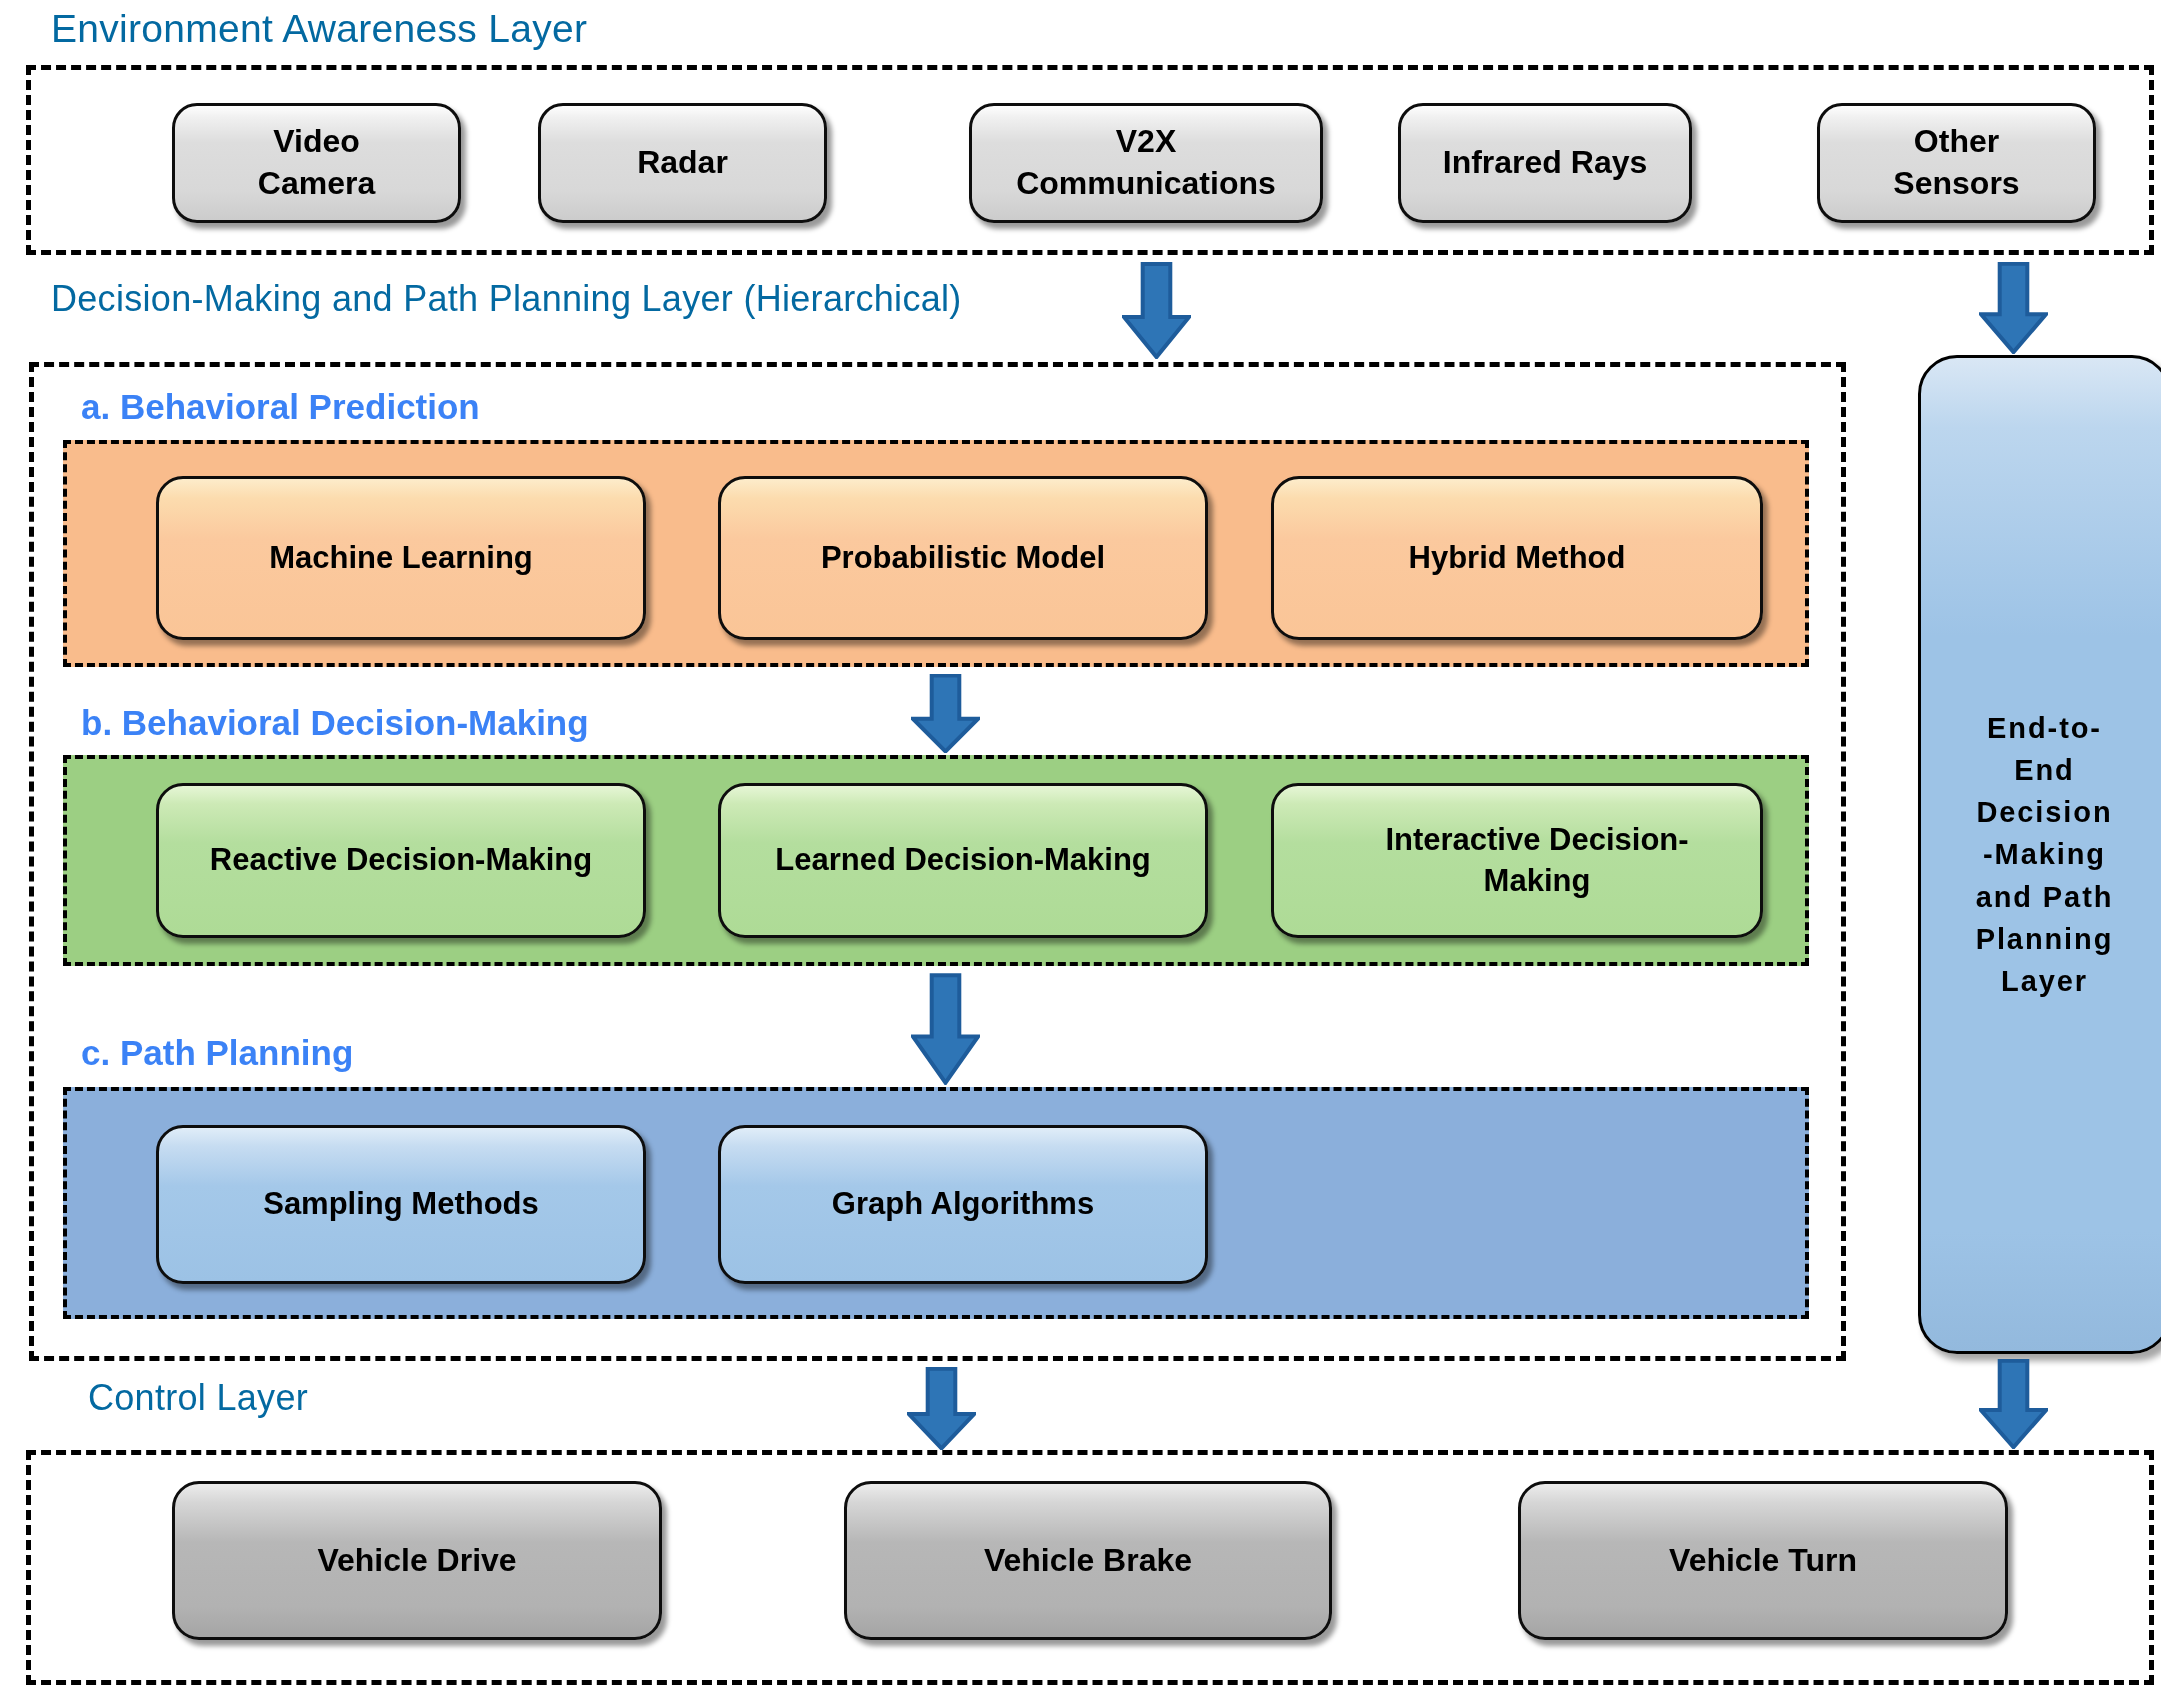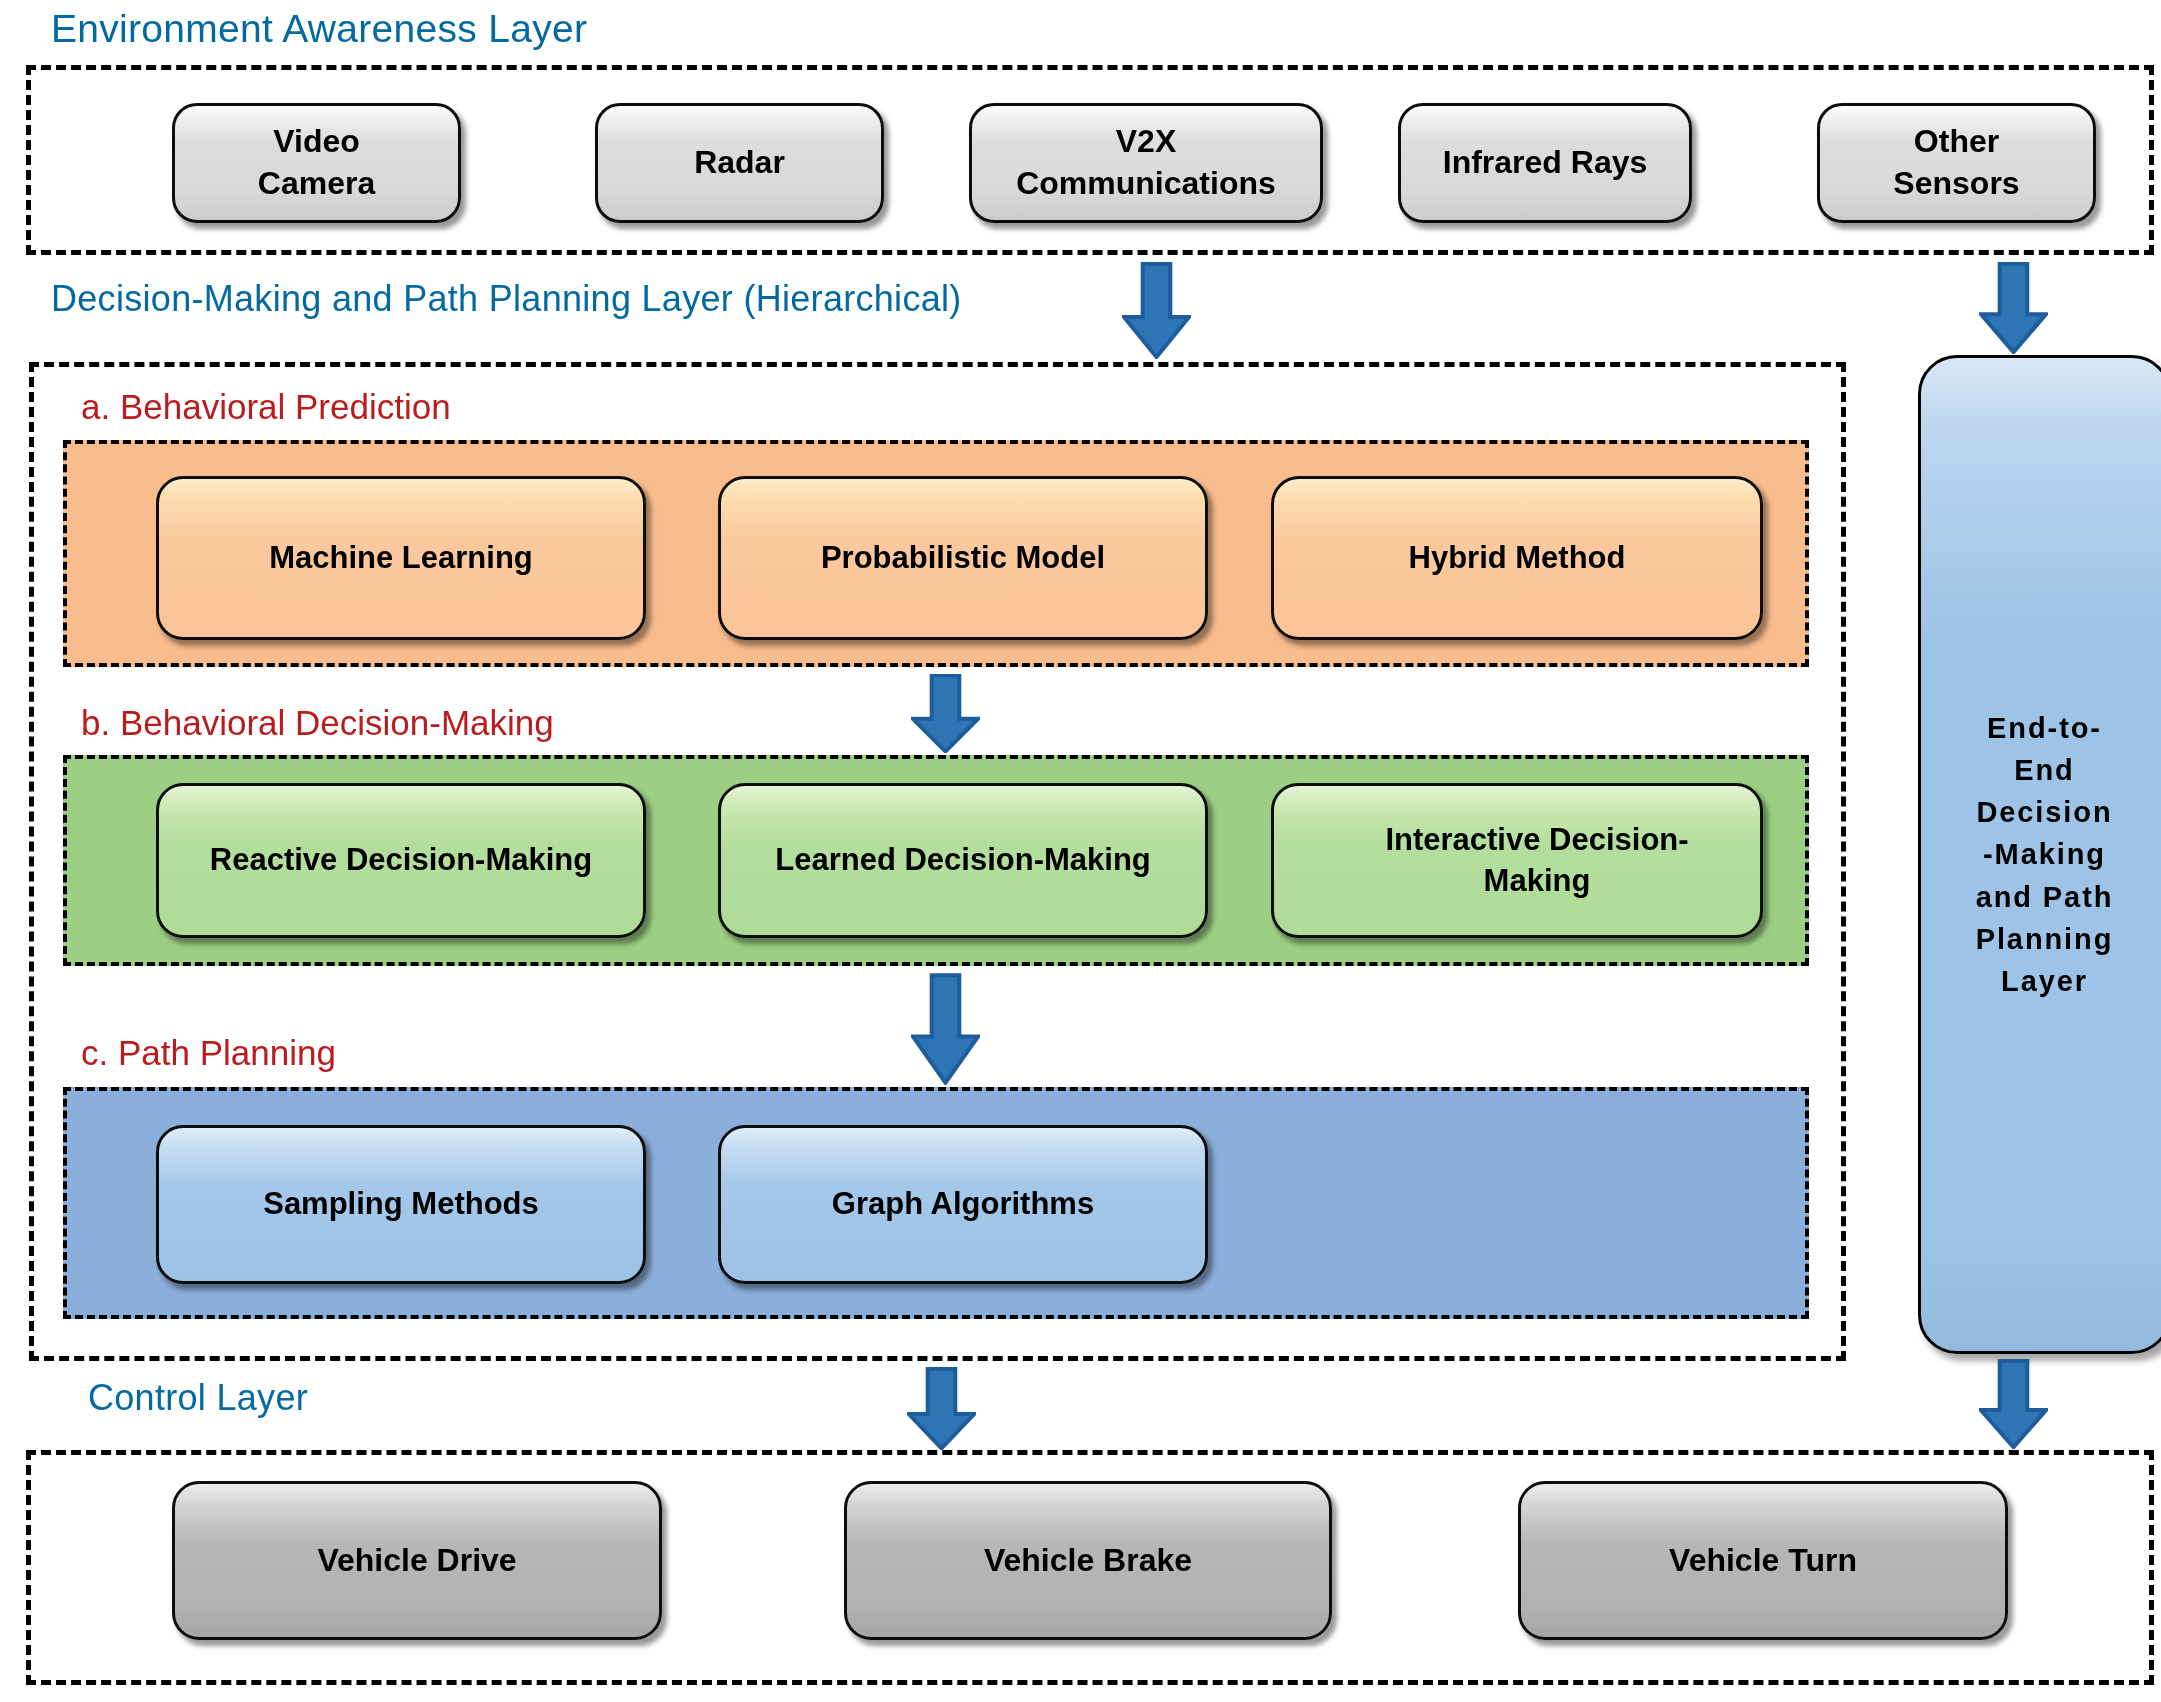--- a/index.html
+++ b/index.html
@@ -18,22 +18,22 @@
     position:absolute;
     font-size:39px;
     font-weight:400;
     color:#0369a1;
     white-space:nowrap;
     letter-spacing:0.3px;
   }
   .section-label {
     position:absolute;
     font-size:35px;
-    font-weight:400;
-    color:#b91c1c;
+    font-weight:700;
+    color:#3b82f6;
     white-space:nowrap;
   }
 
   
   .dashed-frame {
     position:absolute;
     border:5.8px dashed #000;
     background:transparent;
   }
   .band {
@@ -109,21 +109,21 @@
 <body>
 
 <div class="canvas">
 
   <div class="layer-title" style="left:51px; top:6.5px;">Environment Awareness Layer</div>
 
   <div class="dashed-frame" style="left:26px; top:65px; width:2128px; height:190px;"></div>
 
   <div class="node node-gray-light" style="left:172px; top:103px; width:289px; height:120px;">Video
 Camera</div>
-  <div class="node node-gray-light" style="left:595px; top:103px; width:289px; height:120px;">Radar</div>
+  <div class="node node-gray-light" style="left:538px; top:103px; width:289px; height:120px;">Radar</div>
   <div class="node node-gray-light" style="left:953px; top:103px; width:354px; height:120px;margin-left:16px;">V2X
 Communications</div>
   <div class="node node-gray-light" style="left:1398px; top:103px; width:294px; height:120px;">Infrared Rays</div>
   <div class="node node-gray-light" style="left:1817px; top:103px; width:279px; height:120px;">Other
 Sensors</div>
 
   <svg class="flow-arrow" style="left:1122px; top:262px; width:69px; height:97px;" viewBox="0 0 110 150" preserveAspectRatio="none">
     <polygon points="33,3 77,3 77,85 107,85 55,147 3,85 33,85"></polygon>
   </svg>
 

